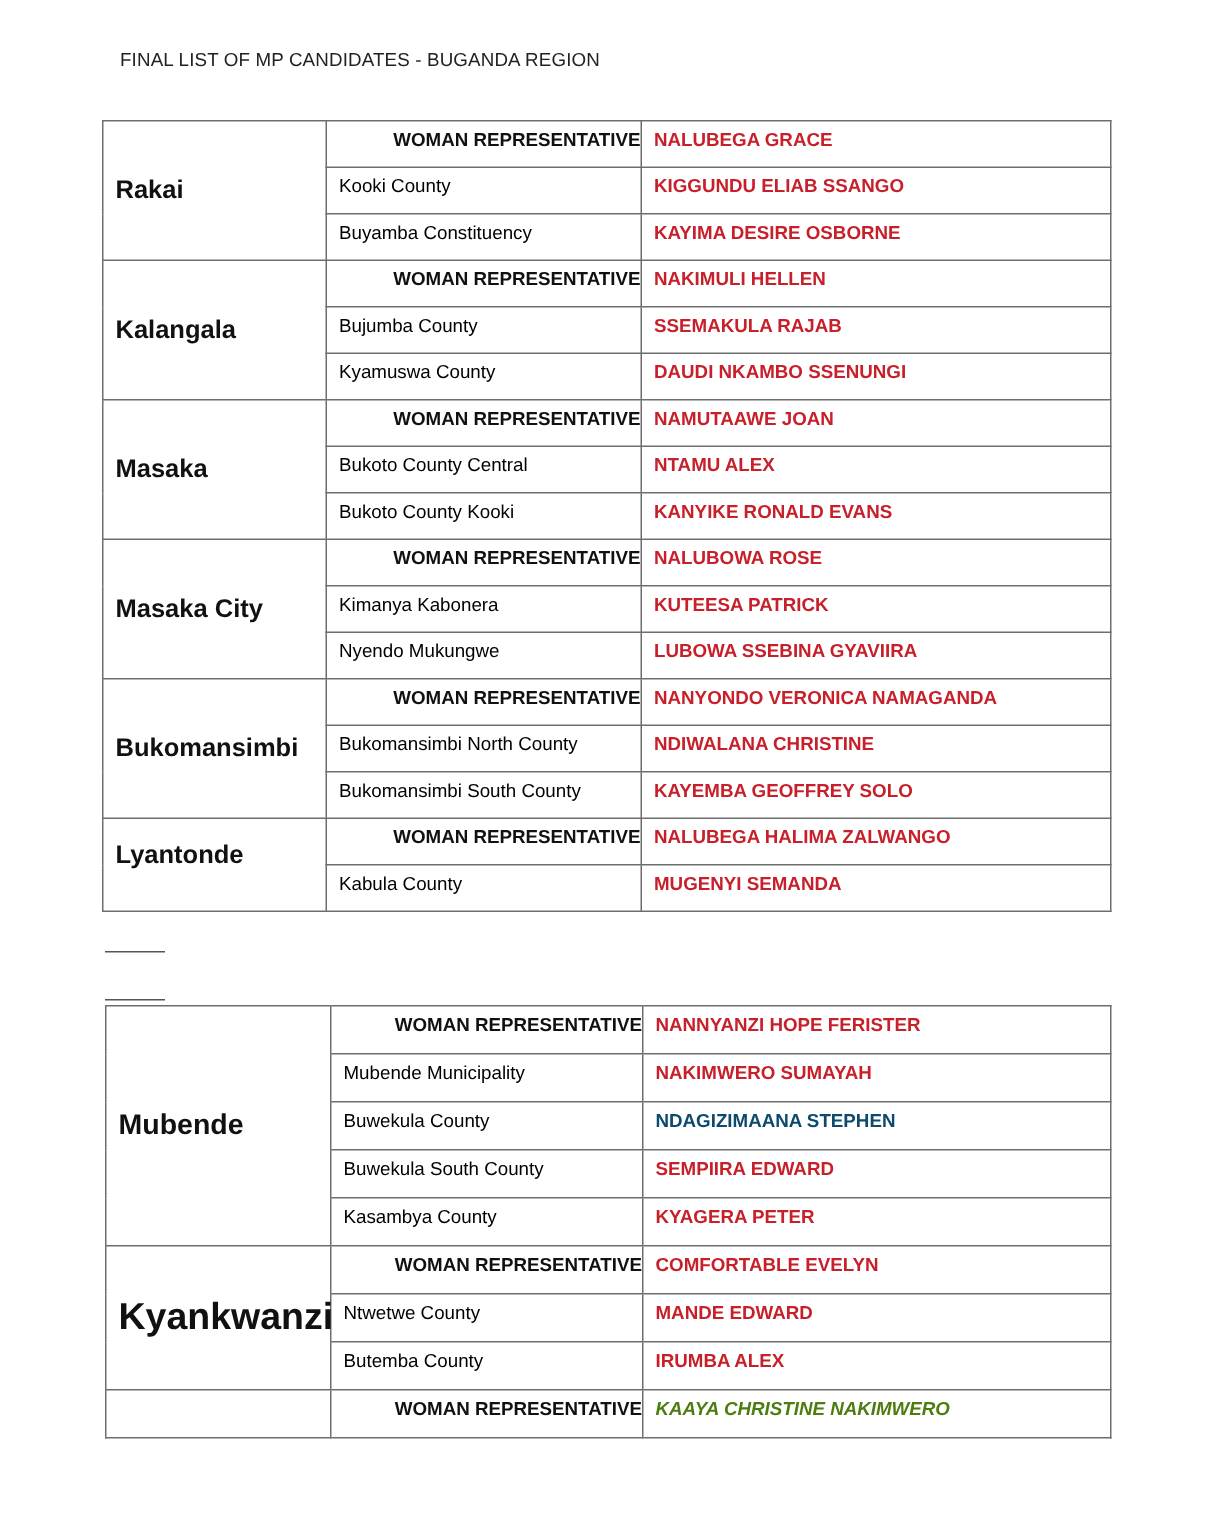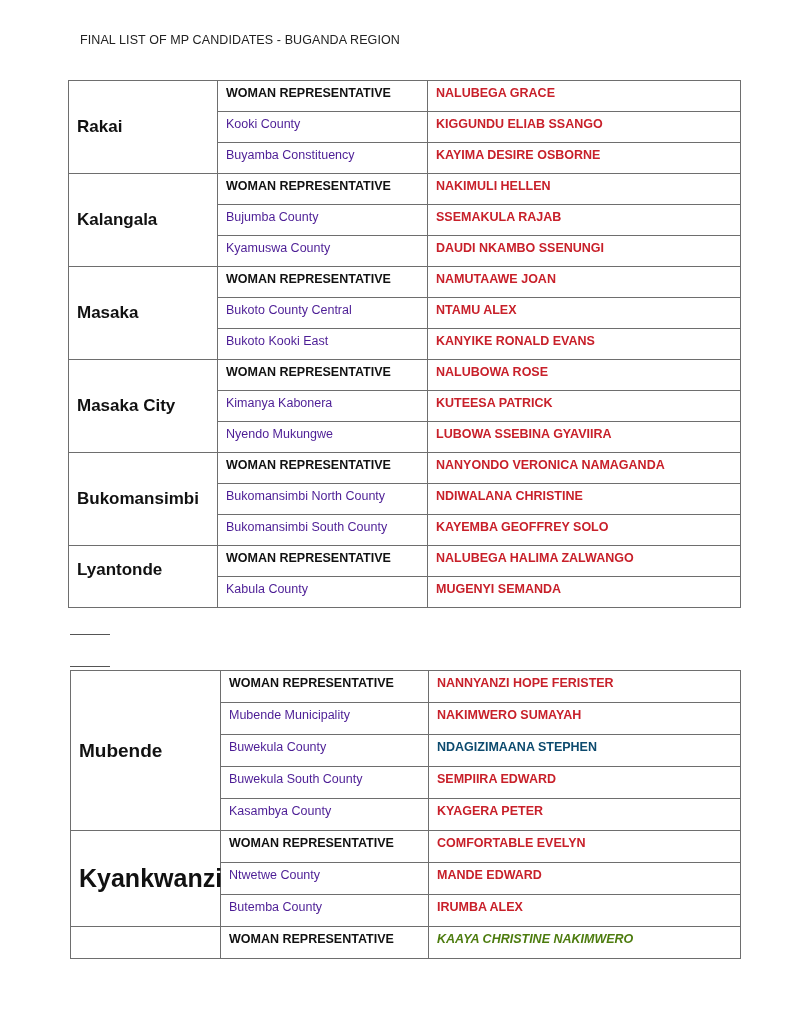--- a/index.html
+++ b/index.html
@@ -14,22 +14,22 @@
   table.mp {
     position: absolute; border-collapse: collapse; table-layout: fixed;
   }
   table.mp td {
     border: 1px solid #6e6e6e; padding: 0 0 0 8px; vertical-align: top;
     height: 31px; box-sizing: border-box; font-size: 12.5px;
   }
   table.mp td.district {
     vertical-align: middle; font-size: 17px; font-weight: bold; padding-left: 8px; color: #111;
   }
-  table.mp td.const { padding-top: 5px; color: #4c1d95; }
-  table.mp td.const.wr { font-weight: bold; color: #111; }
+  table.mp td.const { padding-top: 5px; color: #000000; }
+  table.mp td.const.wr { font-weight: bold; color: #111; text-align: right; }
   table.mp td.cand { padding-top: 5px; font-weight: bold; color: #c8202a; }
   #t1 { left: 68px; top: 80px; width: 672px; }
   #t2 { left: 70px; top: 670px; width: 670px; }
   #t1 col.c1 { width: 149px; } #t1 col.c2 { width: 210px; } #t1 col.c3 { width: 313px; }
   #t2 col.c1 { width: 150px; } #t2 col.c2 { width: 208px; } #t2 col.c3 { width: 312px; }
   .tall td { height: 42px; }
   .district.low { vertical-align: bottom; padding-bottom: 14px; }
   .dash { position: absolute; height: 1px; background: #555; width: 40px; }
 </style>
 </head>
@@ -73,21 +73,21 @@
       <tr>
         <td class="district" rowspan="3">Masaka</td>
         <td class="const wr">WOMAN REPRESENTATIVE</td>
         <td class="cand" style="color: rgb(200, 32, 42);">NAMUTAAWE JOAN</td>
       </tr>
       <tr>
         <td class="const">Bukoto County Central</td>
         <td class="cand" style="color: rgb(200, 32, 42);">NTAMU ALEX</td>
       </tr>
       <tr>
-        <td class="const">Bukoto Kooki East</td>
+        <td class="const">Bukoto County Kooki</td>
         <td class="cand" style="color: rgb(200, 32, 42);">KANYIKE RONALD EVANS</td>
       </tr>
       <tr>
         <td class="district" rowspan="3">Masaka City</td>
         <td class="const wr">WOMAN REPRESENTATIVE</td>
         <td class="cand" style="color: rgb(200, 32, 42);">NALUBOWA ROSE</td>
       </tr>
       <tr>
         <td class="const">Kimanya Kabonera</td>
         <td class="cand" style="color: rgb(200, 32, 42);">KUTEESA PATRICK</td>

